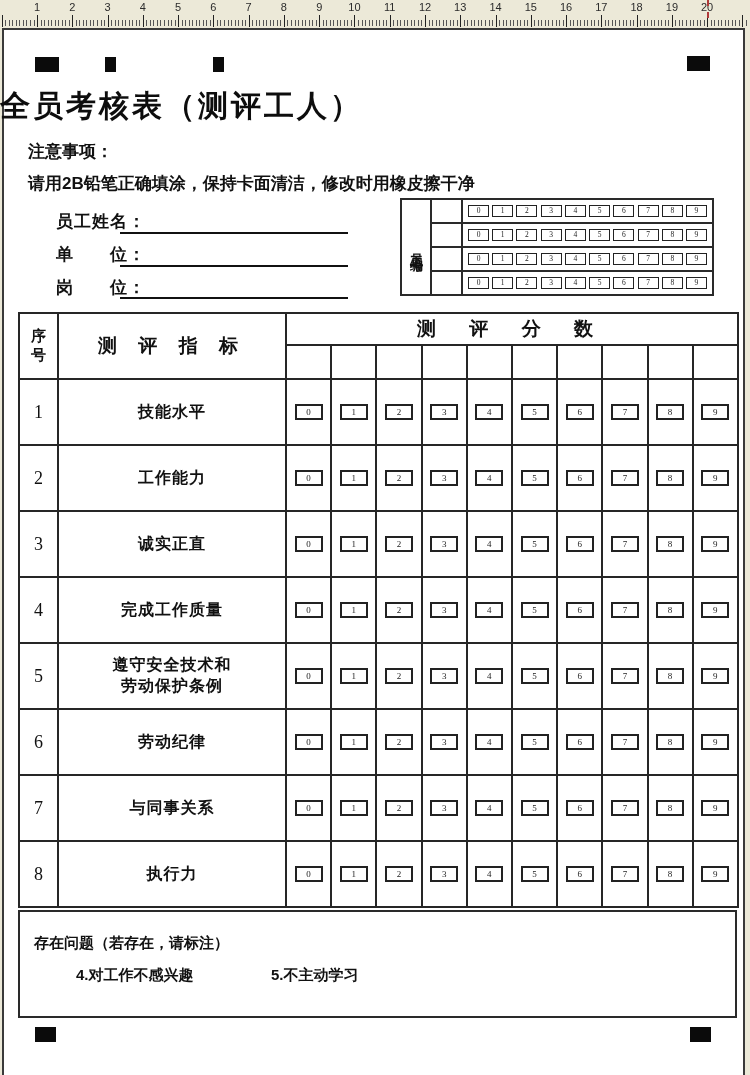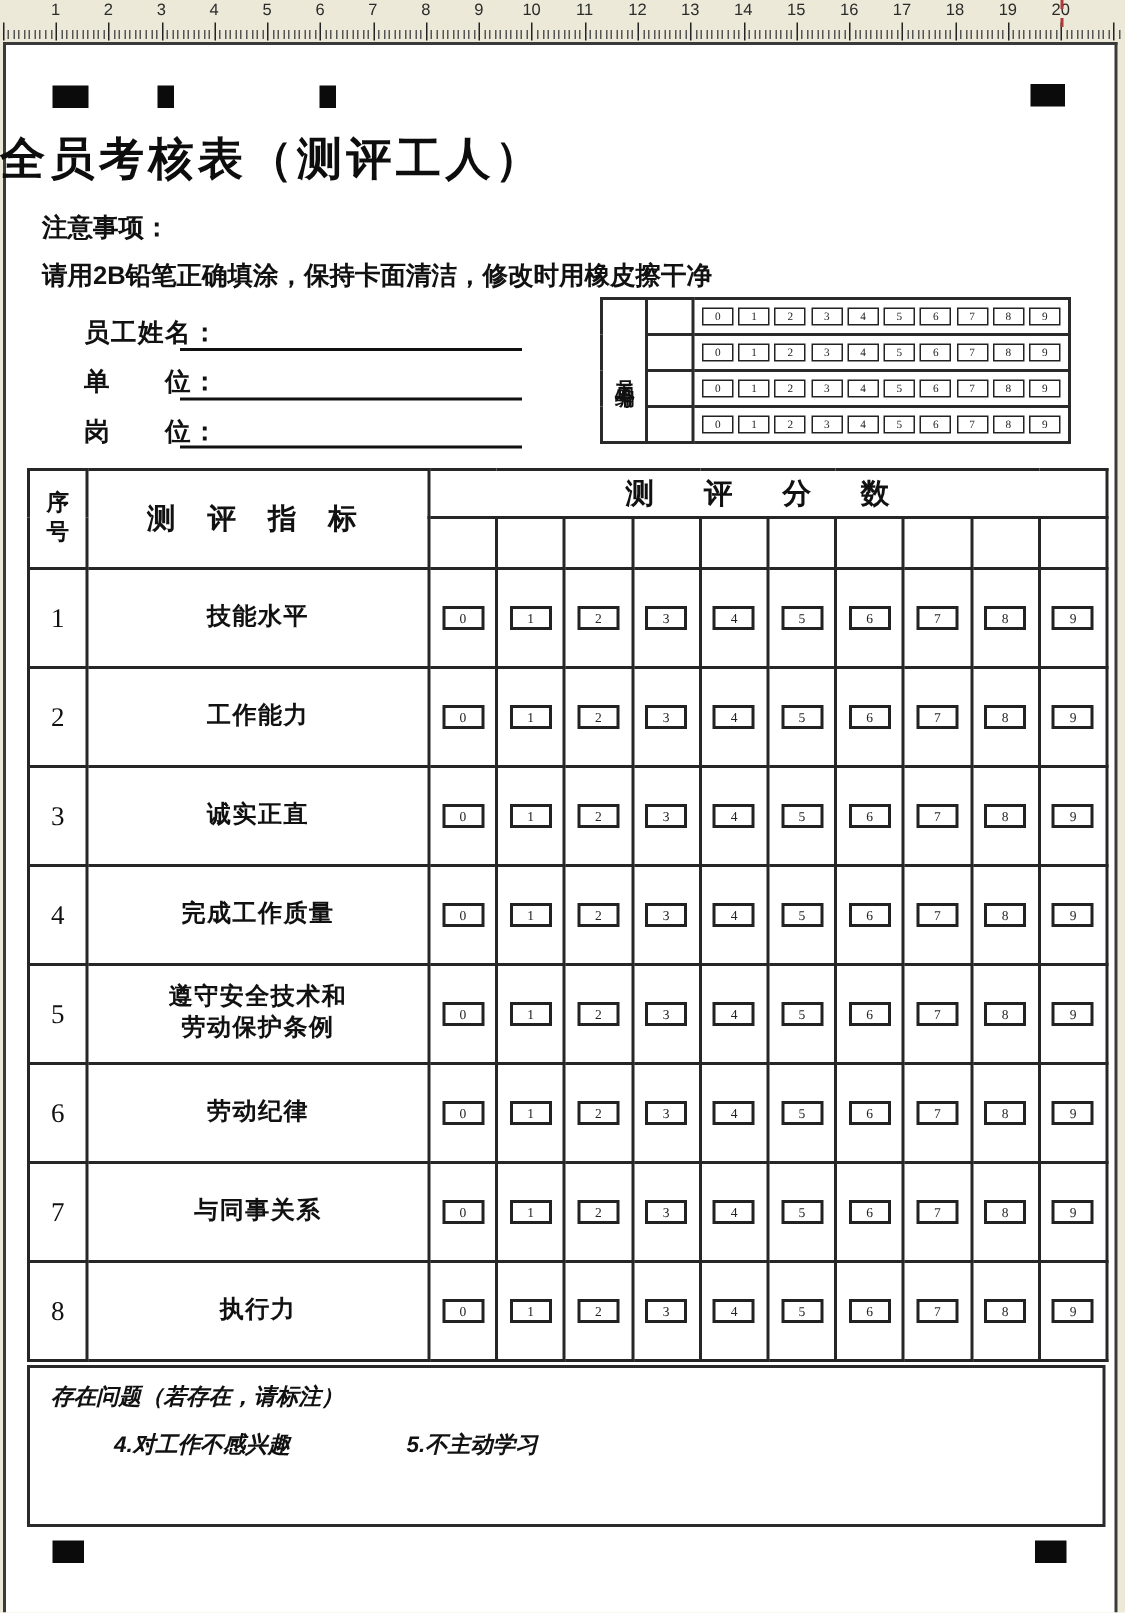--- a/index.html
+++ b/index.html
@@ -49,21 +49,21 @@
   .maintab .hscore { font-size:19px; font-weight:bold; letter-spacing:14px; height:32px; }
   .maintab .sub { height:34px; }
   .maintab .rowno { font-family:"Liberation Serif", serif; font-size:18px; }
   .maintab .rowlabel { font-size:16px; font-weight:bold; letter-spacing:1px; line-height:1.3; }
   .maintab .bcell { height:66px; }
   .bubble { width:28px; height:16px; border:2px solid #222; background:#fff; margin:0 auto;
       display:flex; align-items:center; justify-content:center;
       font-family:"Liberation Serif", serif; font-size:9px; line-height:1; color:#222; }
   
   .problems { position:absolute; left:18px; top:910px; width:719px; height:108px;
-              border:2px solid #2a2a2a; background:#fff; padding:10px 14px;font-style:italic; }
+              border:2px solid #2a2a2a; background:#fff; padding:22px 14px; }
   .prob-head { font-size:15px; font-weight:bold; }
   .prob-row { margin-top:13px; font-size:15px; font-weight:bold; }
   .prob-row span { display:inline-block; }
   .prob-row span:nth-child(1) { margin-left:42px; width:195px; }
   .prob-row span:nth-child(2) { width:188px; }
 </style>
 </head>
 <body>
 
 <div class="ruler">

